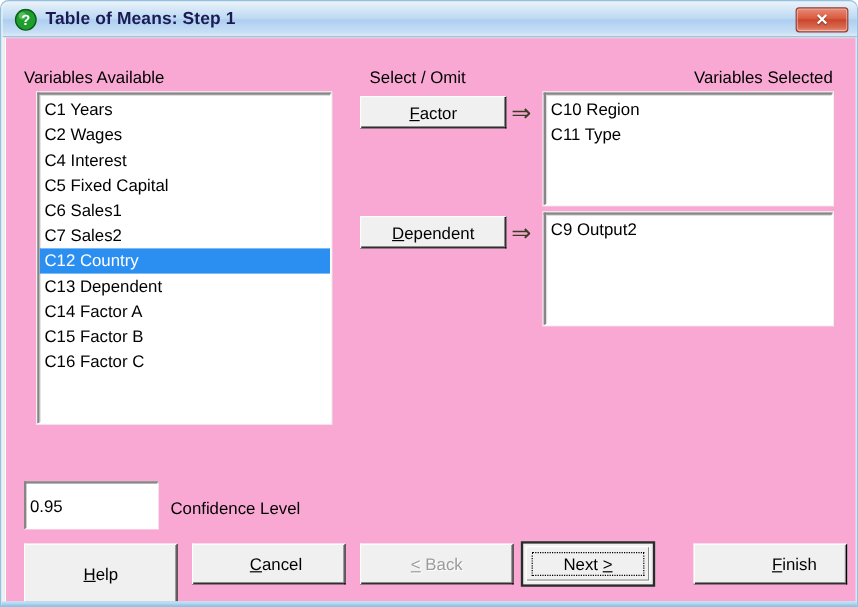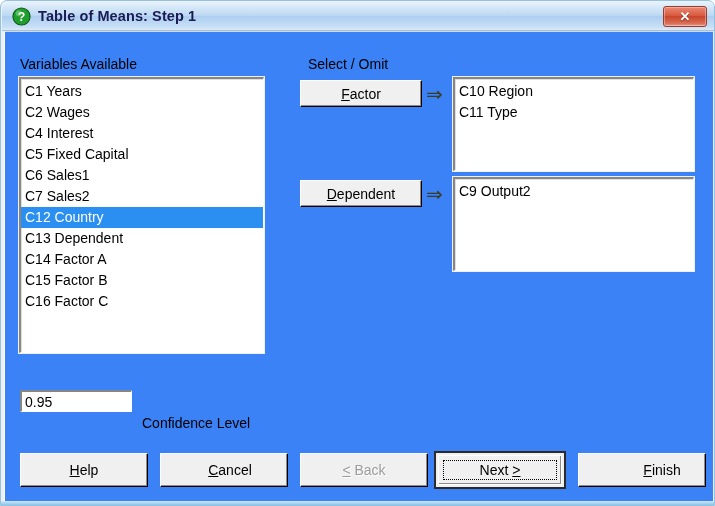--- a/index.html
+++ b/index.html
@@ -23,21 +23,21 @@
     background: #f0f0f0;
     border: 1px solid #8ec3e6;
     border-radius: 7px 7px 0 0;
     overflow: hidden;
   }
   #frame-inner {
     position: absolute;
     left: 3px; top: 30px;
     width: 709px; height: 473px;
     box-sizing: border-box;
-    background: #3b82f6;
+    background: #f9a8d4;
     border-left: 1px solid #ffffff;
     border-top: 1px solid #d8d8d8;
   }
 
   
   #titlebar {
     position: absolute;
     left: 1px; top: 1px;
     width: 713px; height: 29px;
     box-sizing: border-box;
@@ -227,21 +227,21 @@
 
     <div id="close-button">
       <div id="close-x">✕</div>
     </div>
   </div>
 
   <div id="frame-inner">
 
     <div class="field-label" style="left:15px; top:24px;">Variables Available</div>
 
-    <div class="sunken listbox" id="available-list" style="left:14px; top:45px; width:245px; height:276px;">
+    <div class="sunken listbox" id="available-list" style="left:26px; top:45px; width:245px; height:276px;">
         <div class="list-item">C1 Years</div>
         <div class="list-item">C2 Wages</div>
         <div class="list-item">C4 Interest</div>
         <div class="list-item">C5 Fixed Capital</div>
         <div class="list-item">C6 Sales1</div>
         <div class="list-item">C7 Sales2</div>
         <div class="list-item selected">C12 Country</div>
         <div class="list-item">C13 Dependent</div>
         <div class="list-item">C14 Factor A</div>
         <div class="list-item">C15 Factor B</div>
@@ -255,47 +255,48 @@
     </div>
 
     <div class="arrow-glyph" style="left:421px; top:52px;">⇒</div>
 
     <div class="btn" id="dependent-button" style="left:295px; top:148px; width:122px; height:27px;">
       <span><span class="accel">D</span><span>ependent</span></span>
     </div>
 
     <div class="arrow-glyph" style="left:421px; top:152px;">⇒</div>
 
+    <div class="field-label" style="left:448px; top:24px; width:241px; text-align:right;">Variables Selected</div>
 
     <div class="sunken listbox" id="factor-selected-list" style="left:448px; top:45px; width:241px; height:94px;">
         <div class="list-item">C10 Region</div>
         <div class="list-item">C11 Type</div>
       </div>
 
     <div class="sunken listbox" id="dependent-selected-list" style="left:448px; top:145px; width:241px; height:94px;">
         <div class="list-item">C9 Output2</div>
       </div>
 
-    <input id="confidence-input" type="text" style="left: 15px; top: 358px; width: 112px; height: 22px;" value="0.95">
+    <input id="confidence-input" type="text" style="left: 15px; top: 369px; width: 112px; height: 40px;" value="0.95">
 
     <div class="field-label" style="left:137px; top:383px;">Confidence Level</div>
 
-    <div class="btn" style="left:15px; top:421px; width:128px; height:34px;">
+    <div class="btn" style="left:15px; top:421px; width:128px; height:50px;">
       <span><span class="accel">H</span><span>elp</span></span>
     </div>
 
     <div class="btn" style="left:155px; top:421px; width:128px; height:34px;padding-left:12px;">
       <span><span class="accel">C</span><span>ancel</span></span>
     </div>
 
     <div class="btn disabled" style="left:295px; top:421px; width:128px; height:34px;">
       <span><span class="accel">&lt;</span><span> Back</span></span>
     </div>
 
-    <div class="btn btn-default" style="left:429px; top:419px; width:132px; height:38px;">
+    <div class="btn btn-default" style="left:429px; top:419px; width:112px; height:38px;">
       <div class="inner">
         <div class="focus-rect">
           <span><span>Next </span><span class="accel">&gt;</span></span>
         </div>
       </div>
     </div>
 
     <div class="btn" style="left:573px; top:421px; width:128px; height:34px;padding-left:40px;">
       <span><span class="accel">F</span><span>inish</span></span>
     </div>

